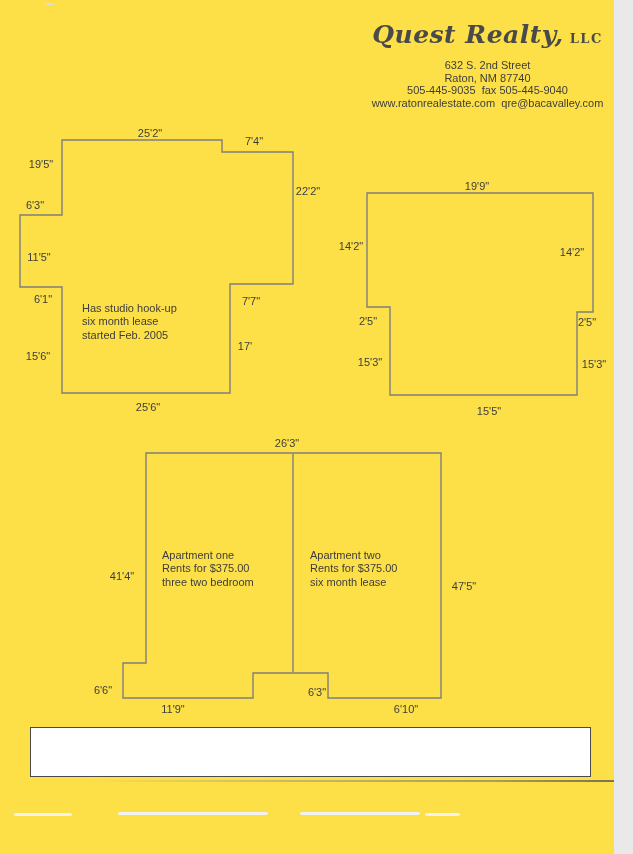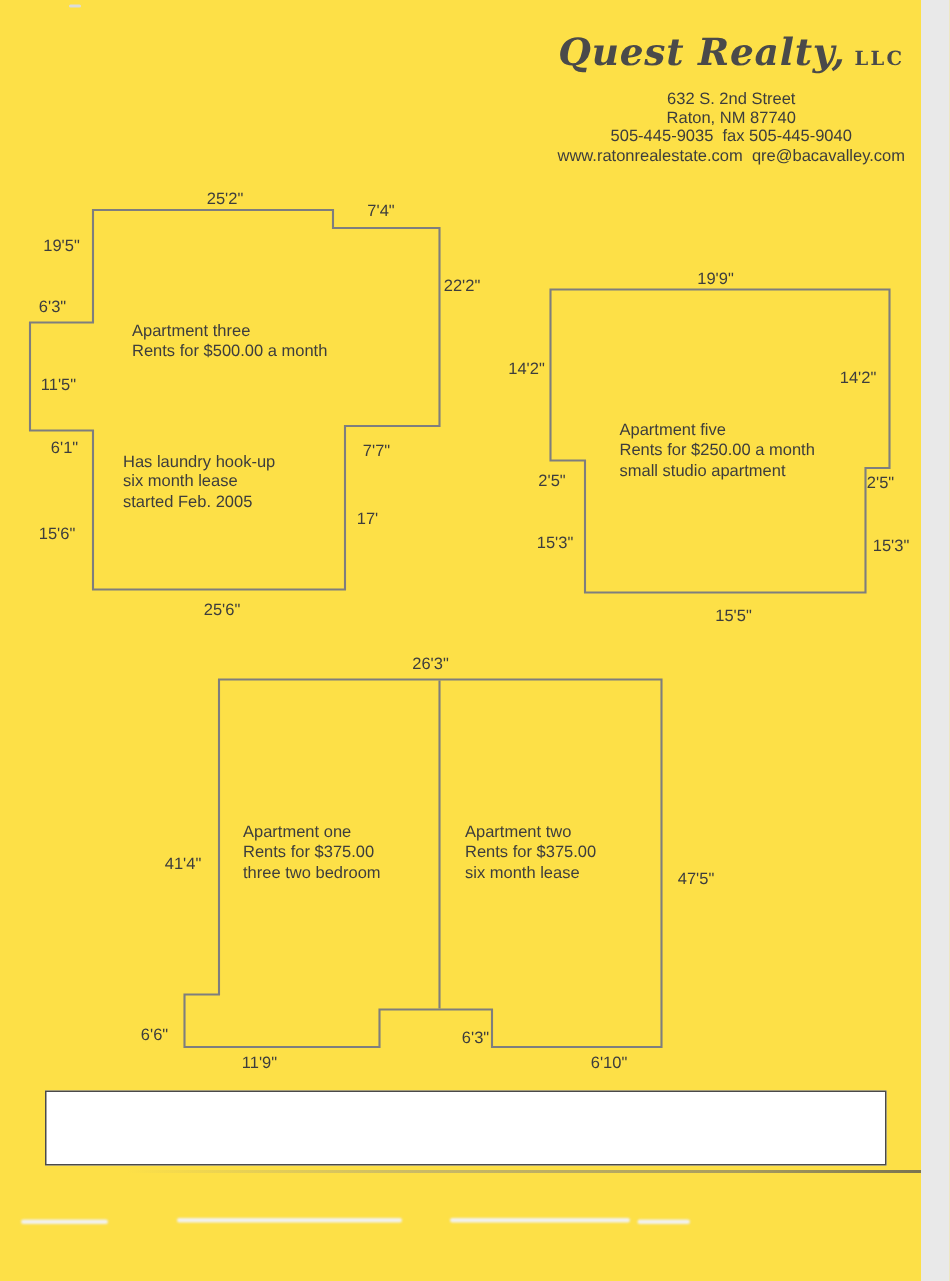--- a/index.html
+++ b/index.html
@@ -110,44 +110,35 @@
   <span class="dim" style="left:41px;top:158px">19'5"</span>
   <span class="dim" style="left:308px;top:185px">22'2"</span>
   <span class="dim" style="left:35px;top:199px">6'3"</span>
   <span class="dim" style="left:39px;top:251px">11'5"</span>
   <span class="dim" style="left:43px;top:293px">6'1"</span>
   <span class="dim" style="left:251px;top:295px">7'7"</span>
   <span class="dim" style="left:38px;top:350px">15'6"</span>
   <span class="dim" style="left:245px;top:340px">17'</span>
   <span class="dim" style="left:148px;top:401px">25'6"</span>
 
-  <div class="note" style="left:88px;top:215px">
-    <span class="line">Apartment three</span>
-    <span class="line">Rents for $500.00 a month</span>
-  </div>
   <div class="note" style="left:82px;top:302px">
-    <span class="line">Has laundry hook-up</span>
+    <span class="line">Has studio hook-up</span>
     <span class="line">six month lease</span>
     <span class="line">started Feb. 2005</span>
   </div>
 
   <span class="dim" style="left:477px;top:180px">19'9"</span>
   <span class="dim" style="left:351px;top:240px">14'2"</span>
   <span class="dim" style="left:572px;top:246px">14'2"</span>
   <span class="dim" style="left:368px;top:315px">2'5"</span>
   <span class="dim" style="left:587px;top:316px">2'5"</span>
   <span class="dim" style="left:370px;top:356px">15'3"</span>
   <span class="dim" style="left:594px;top:358px">15'3"</span>
   <span class="dim" style="left:489px;top:405px">15'5"</span>
 
-  <div class="note" style="left:413px;top:281px">
-    <span class="line">Apartment five</span>
-    <span class="line">Rents for $250.00 a month</span>
-    <span class="line">small studio apartment</span>
-  </div>
 
   <span class="dim" style="left:287px;top:437px">26'3"</span>
   <span class="dim" style="left:122px;top:570px">41'4"</span>
   <span class="dim" style="left:464px;top:580px">47'5"</span>
   <span class="dim" style="left:103px;top:684px">6'6"</span>
   <span class="dim" style="left:173px;top:703px">11'9"</span>
   <span class="dim" style="left:317px;top:686px">6'3"</span>
   <span class="dim" style="left:406px;top:703px">6'10"</span>
 
   <div class="note" style="left:162px;top:549px">

